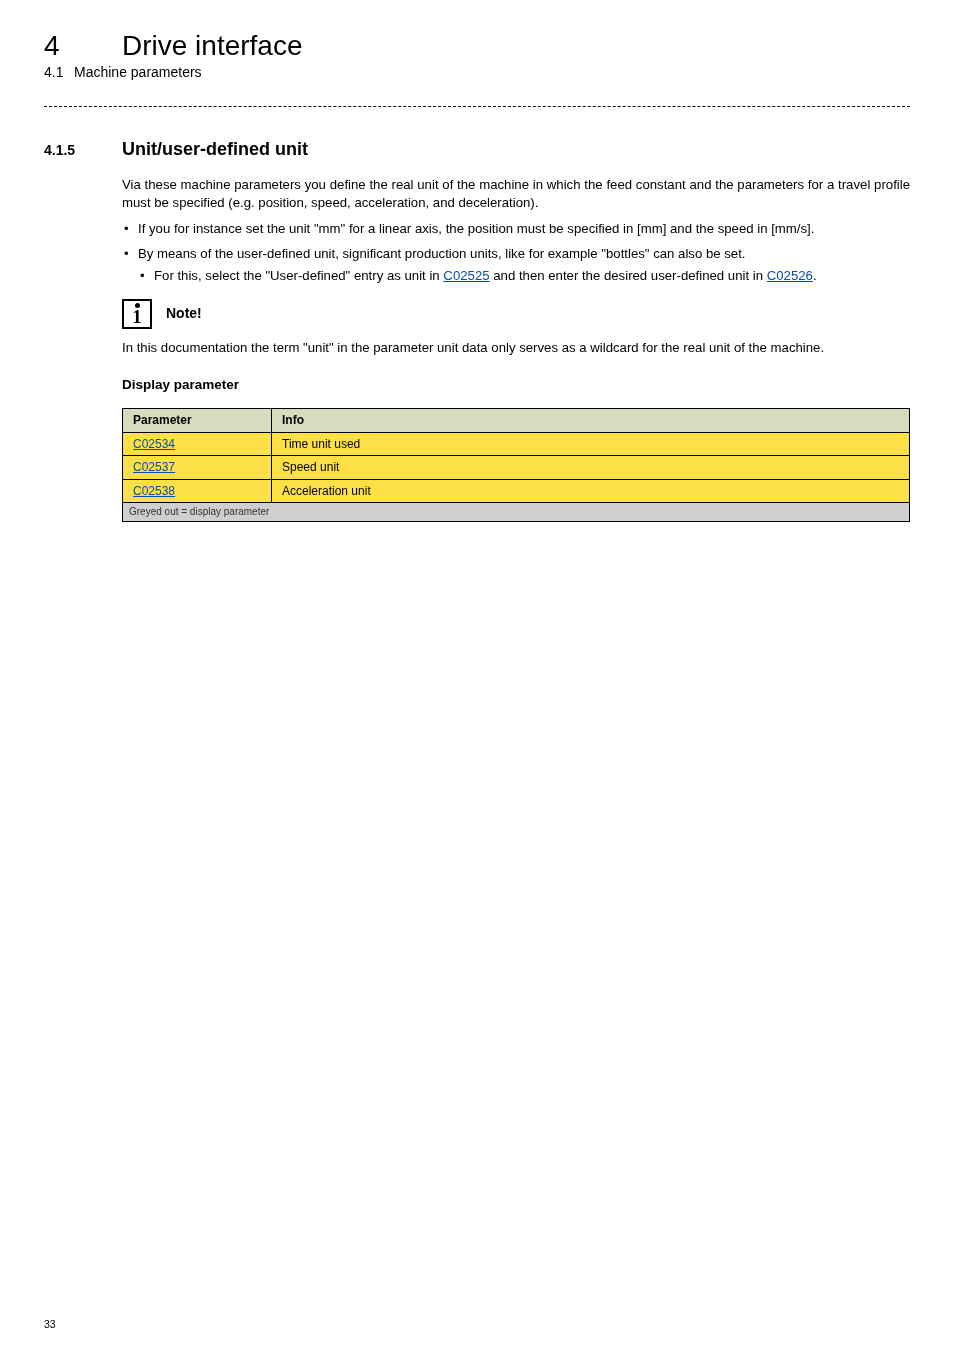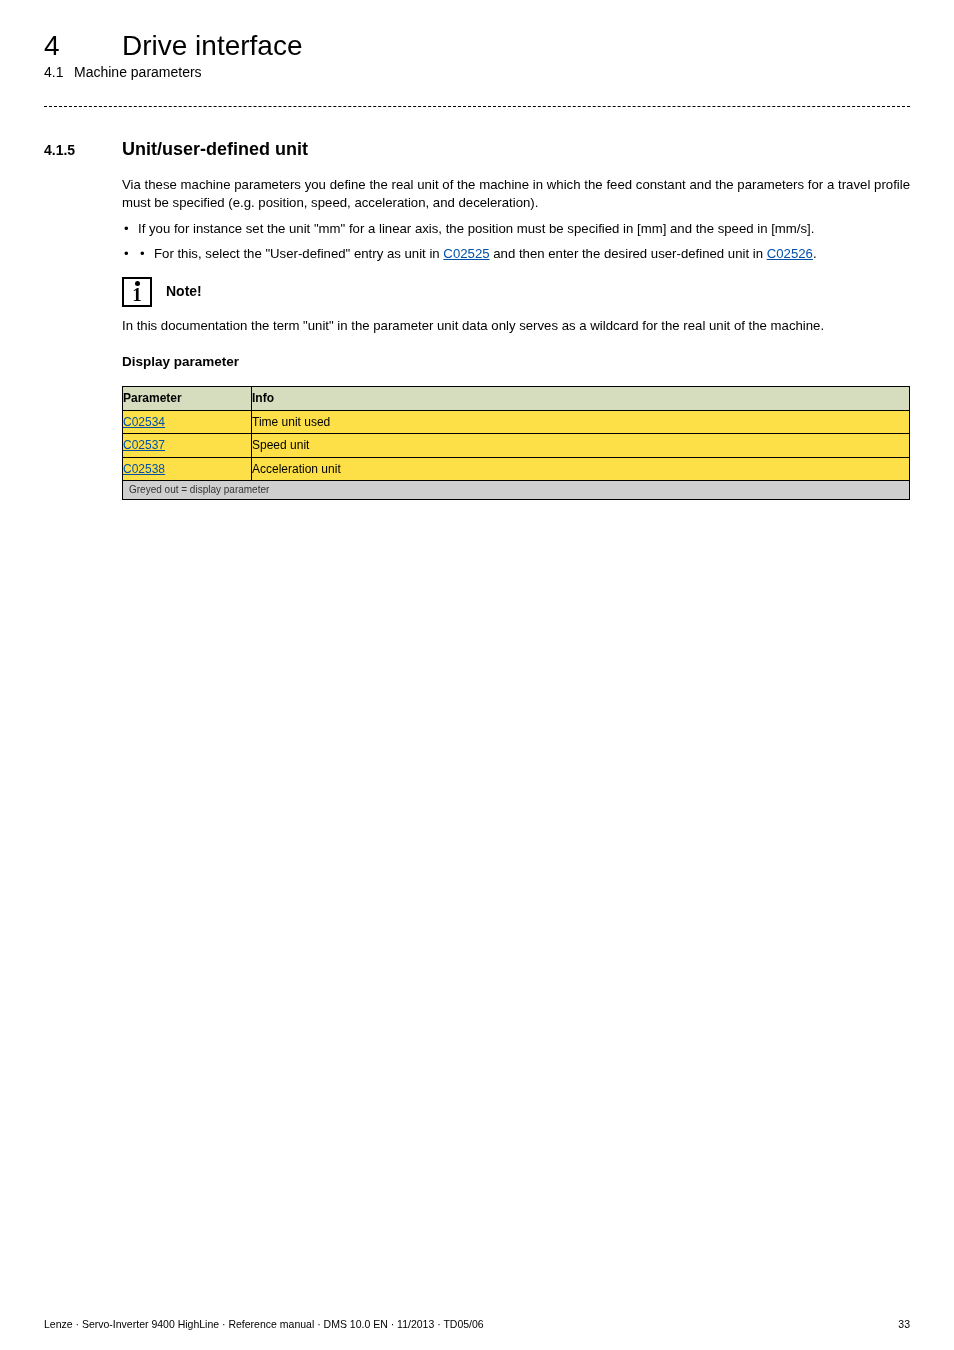--- a/index.html
+++ b/index.html
@@ -152,21 +152,21 @@
     margin: 10px 0 14px 0;
   }
 
   table.param-table {
     width: 100%;
     border-collapse: collapse;
     font-size: 12px;
   }
   table.param-table th, table.param-table td {
     border: 1px solid #000;
-    padding: 3px 0;
+    padding: 3px 10px;
     text-align: left;
     vertical-align: middle;
   }
   table.param-table th {
     background: #d6dcbe;
     font-weight: 700;
   }
   table.param-table th:first-child {
     width: 128px;
   }
@@ -218,20 +218,21 @@
 
   <div class="body-col">
 
     <p class="para">Via these machine parameters you define the real unit of the machine in which the feed constant and the parameters for a travel profile must be specified (e.g. position, speed, acceleration, and deceleration).</p>
 
     <ul class="bullets">
       <li>
         <span>If you for instance set the unit "mm" for a linear axis, the position must be specified in [mm] and the speed in [mm/s].</span>
       </li>
       <li>
+        <span>By means of the user-defined unit, significant production units, like for example "bottles" can also be set.</span>
         <ul class="sub-bullets">
           <li>
             <span>For this, select the "User-defined" entry as unit in </span><a class="link">C02525</a><span> and then enter the desired user-defined unit in </span><a class="link">C02526</a><span>.</span>
           </li>
         </ul>
       </li>
     </ul>
 
     <div class="note-block">
       <div class="note-head">
@@ -270,17 +271,16 @@
         </tr>
         <tr class="footnote">
           <td colspan="2">Greyed out = display parameter</td>
         </tr>
       </tbody>
     </table>
 
   </div>
 
   <div class="footer">
-    <span>Lenze · Servo-Inverter 9400 HighLine · Reference manual · DMS 10.0 EN · 11/2013 · TD05/06</span>
     <span>33</span>
   </div>
 
 </div>
 
 </body></html>

